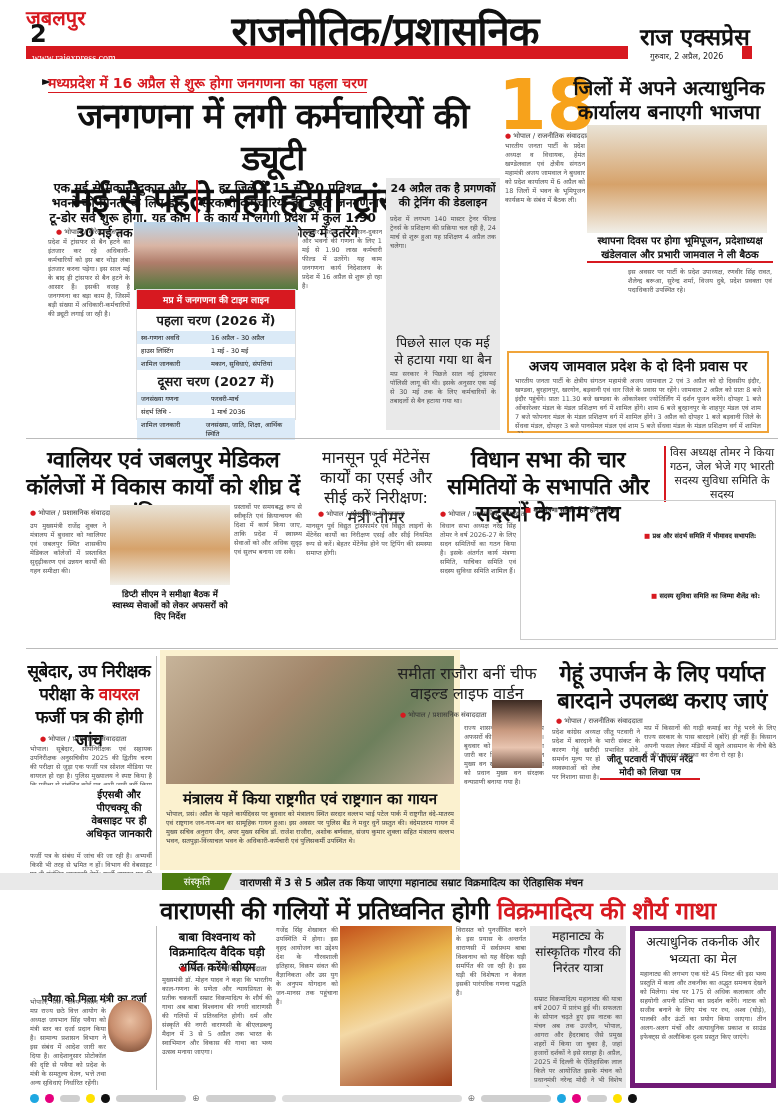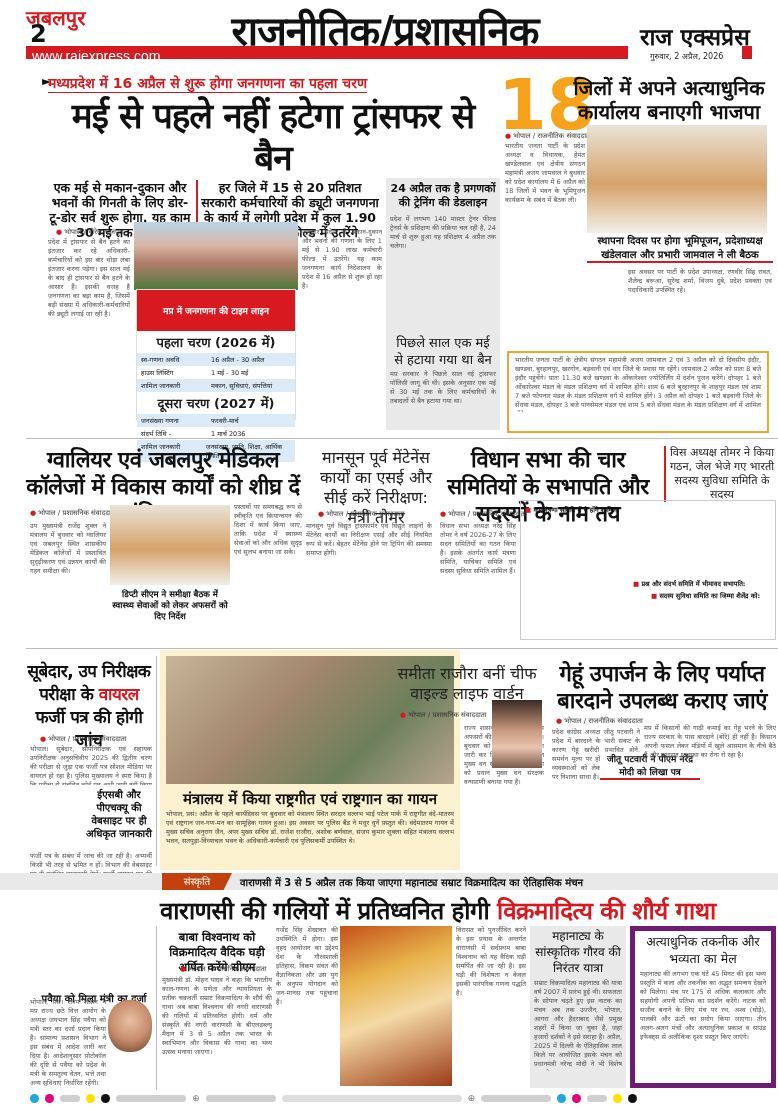--- a/index.html
+++ b/index.html
@@ -4,51 +4,51 @@
 <style>
   * { box-sizing: border-box; margin: 0; padding: 0; }
   body { width: 778px; height: 1108px; background: #ffffff; font-family: "DejaVu Sans", sans-serif; color: #1a1a1a; position: relative; overflow: hidden; }
   .abs { position: absolute; }
   .red { color: #d71920; }
   .masthead-city { left: 26px; top: 4px; font-size: 20px; font-weight: bold; color: #d71920; }
   .masthead-page { left: 30px; top: 20px; font-size: 24px; font-weight: bold; color: #111; }
   .masthead-title { left: 185px; top: 2px; width: 400px; text-align: center; font-size: 40px; font-weight: bold; letter-spacing: -1px; color: #111; }
   .masthead-brand { left: 640px; top: 20px; font-size: 23px; font-weight: bold; color: #111; }
   .redbar { left: 26px; top: 46px; width: 602px; height: 13px; background: #d71920; }
-  .redbar span { font-size: 14px; color: #fff; padding-left: 6px; line-height: 13px; font-family: Liberation Sans, sans-serif; }
+  .redbar span { font-size: 10px; color: #fff; padding-left: 6px; line-height: 13px; font-family: Liberation Serif, serif; }
   .datebar { left: 650px; top: 50px; font-size: 8px; color: #222; }
   .datebar-block { left: 742px; top: 46px; width: 10px; height: 13px; background: #d71920; }
   .kicker { left: 48px; top: 73px; font-size: 14px; font-weight: bold; color: #d71920; border-bottom: 1px solid #d71920; }
   .kicker-arrow { left: 42px; top: 74px; font-size: 12px; color: #111; }
   .headline-big { left: 48px; top: 95px; width: 450px; font-size: 35px; line-height: 42px; font-weight: bold; text-align: center; letter-spacing: -1px; color: #111; }
   .subdeck { font-size: 12.5px; line-height: 15px; font-weight: bold; text-align: center; color: #111; }
   .byline { font-size: 7px; color: #333; }
   .byline::before { content: "● "; color: #d71920; }
   .body-text { font-size: 6.5px; line-height: 9px; color: #555; text-align: justify; }
   .box-gray { background: #e9e9e9; }
   .photo { background: linear-gradient(135deg, #c7b49a 0%, #a1866a 40%, #6d7f5c 70%, #b8a58f 100%); }
   .photo-office { background: linear-gradient(180deg, #e9e3d6 0%, #d6a26a 55%, #f1efe8 100%); }
   .photo-building { background: linear-gradient(180deg, #b9d4ea 0%, #d9b5a4 35%, #b07d6b 60%, #4f7a3c 100%); }
   .timeline { left: 136px; top: 289px; width: 160px; height: 131px; background: #fff; border: 1px solid #ddd; }
-  .tl-head { background: #d71920; color: #fff; font-size: 9px; font-weight: bold; text-align: center; padding: 14px 0; }
+  .tl-head { background: #d71920; color: #fff; font-size: 9px; font-weight: bold; text-align: center; padding: 3px 0; }
   .tl-phase { font-size: 13px; font-weight: bold; text-align: center; padding: 2px 0; }
   .tl-row { display: flex; font-size: 6.5px; padding: 2px 4px; }
   .tl-row:nth-child(odd) { background: #dbeaf7; }
   .tl-row span:first-child { width: 70px; }
   .big18 { left: 498px; top: 70px; font-size: 70px; font-weight: bold; color: #f7a21b; line-height: 70px; }
   .hl18 { left: 564px; top: 76px; width: 210px; font-size: 20px; line-height: 24px; font-weight: bold; text-align: center; color: #111; }
   .caption-bar { font-size: 10px; font-weight: bold; text-align: center; color: #111; border-bottom: 2px solid #d71920; }
   .orange-box { left: 507px; top: 351px; width: 262px; height: 82px; border: 2px solid #f0a43a; padding: 3px 6px; }
   .orange-box h3 { font-size: 14px; text-align: center; color: #111; margin-bottom: 2px; }
   .hl-medium { font-size: 22px; line-height: 27px; font-weight: bold; text-align: center; letter-spacing: -0.5px; color: #111; }
   .hl-light { font-size: 16px; line-height: 20px; text-align: center; color: #222; }
   .vdiv { width: 1px; background: #bbb; }
   .hdiv { height: 1px; background: #bbb; }
   .sect-bar { left: 0; top: 873px; width: 778px; height: 17px; background: #e9e9e9; }
-  .sect-tag { left: 26px; top: 873px; width: 70px; height: 17px; background: #c2410c; color: #fff; font-size: 10px; line-height: 17px; text-align: center; clip-path: polygon(0 0, 100% 0, 88% 100%, 0 100%); }
+  .sect-tag { left: 26px; top: 873px; width: 70px; height: 17px; background: #4d7c0f; color: #fff; font-size: 10px; line-height: 17px; text-align: center; clip-path: polygon(0 0, 100% 0, 88% 100%, 0 100%); }
   .sect-text { left: 120px; top: 875px; font-size: 10px; font-weight: bold; color: #111; }
   .hl-varanasi { left: 26px; top: 893px; width: 752px; font-size: 28px; font-weight: bold; letter-spacing: -0.5px; color: #111; white-space: nowrap; }
   .reg-marks { left: 30px; top: 1092px; width: 748px; height: 12px; display: flex; align-items: center; gap: 6px; }
   .dot { width: 9px; height: 9px; border-radius: 50%; }
   .pill { height: 7px; border-radius: 4px; background: #cfcfcf; }
   .yellow-box { background: #fbf1cf; }
   .sub-red-line { border-bottom: 2px solid #d71920; }
 </style>
 </head>
 <body>
@@ -57,20 +57,21 @@
 <div class="abs masthead-page">2</div>
 <div class="abs masthead-title">राजनीतिक/प्रशासनिक</div>
 <div class="abs masthead-brand">राज एक्सप्रेस</div>
 <div class="abs redbar"><span>www.rajexpress.com</span></div>
 <div class="abs datebar">गुरुवार, 2 अप्रैल, 2026</div>
 <div class="abs datebar-block"></div>
 
 <div class="abs kicker-arrow">►</div>
 <div class="abs kicker">मध्यप्रदेश में 16 अप्रैल से शुरू होगा जनगणना का पहला चरण</div>
 <div class="abs headline-big">
+  <div>जनगणना में लगी कर्मचारियों की ड्यूटी</div>
   <div>मई से पहले नहीं हटेगा ट्रांसफर से बैन</div>
 </div>
 <div class="abs subdeck" style="left:46px;top:180px;width:148px;">एक मई से मकान-दुकान और भवनों की गिनती के लिए डोर-टू-डोर सर्व शुरू होगा, यह काम 30 मई तक चलेगा</div>
 <div class="abs" style="left:196px;top:180px;width:2px;height:44px;background:#d71920;"></div>
 <div class="abs subdeck" style="left:200px;top:180px;width:180px;">हर जिले में 15 से 20 प्रतिशत सरकारी कर्मचारियों की ड्यूटी जनगणना के कार्य में लगेगी प्रदेश में कुल 1.90 लाख कर्मचारी फील्ड में उतरेंगे</div>
 <div class="abs byline" style="left:56px;top:227px;">भोपाल / वीरेन्द्र राजपूत</div>
 <div class="abs body-text" style="left:48px;top:238px;width:82px;height:262px;overflow:hidden;">प्रदेश में ट्रांसफर से बैन हटने का इंतजार कर रहे अधिकारी-कर्मचारियों को इस बार थोड़ा लंबा इंतजार करना पड़ेगा। इस साल मई के बाद ही ट्रांसफर से बैन हटने के आसार हैं। इसकी वजह है जनगणना का बड़ा काम है, जिसमें बड़ी संख्या में अधिकारी-कर्मचारियों की ड्यूटी लगाई जा रही है।</div>
 <div class="abs photo-building" style="left:134px;top:222px;width:164px;height:68px;"></div>
 <div class="abs timeline">
   <div class="tl-head">मप्र में जनगणना की टाइम लाइन</div>
@@ -118,20 +119,21 @@
 <div class="abs byline" style="left:505px;top:131px;">भोपाल / राजनीतिक संवाददाता</div>
 <div class="abs body-text" style="left:505px;top:142px;width:80px;height:190px;overflow:hidden;">भारतीय जनता पार्टी के प्रदेश अध्यक्ष व विधायक, हेमंत खण्डेलवाल एवं क्षेत्रीय संगठन महामंत्री अजय जामवाल ने बुधवार को प्रदेश कार्यालय में 6 अप्रैल को 18 जिलों में भवन के भूमिपूजन कार्यक्रम के संबंध में बैठक ली।</div>
 <div class="abs photo-office" style="left:587px;top:125px;width:180px;height:108px;"></div>
 <div class="abs caption-bar" style="left:587px;top:233px;width:186px;">
   <div>स्थापना दिवस पर होगा भूमिपूजन, प्रदेशाध्यक्ष</div>
   <div>खंडेलवाल और प्रभारी जामवाल ने ली बैठक</div>
 </div>
 <div class="abs body-text" style="left:628px;top:268px;width:144px;height:66px;overflow:hidden;">इस अवसर पर पार्टी के प्रदेश उपाध्यक्ष, रणवीर सिंह रावत, शैलेन्द्र बरूआ, सुरेन्द्र शर्मा, विजय दुबे, प्रदेश प्रवक्ता एवं पदाधिकारी उपस्थित रहे।</div>
 
 <div class="abs orange-box">
+  <h3>अजय जामवाल प्रदेश के दो दिनी प्रवास पर</h3>
   <div class="body-text" style="height:56px;overflow:hidden;">भारतीय जनता पार्टी के क्षेत्रीय संगठन महामंत्री अजय जामवाल 2 एवं 3 अप्रैल को दो दिवसीय इंदौर, खण्डवा, बुरहानपुर, खरगोन, बड़वानी एवं धार जिले के प्रवास पर रहेंगे। जामवाल 2 अप्रैल को प्रातः 8 बजे इंदौर पहुंचेंगे। प्रातः 11.30 बजे खण्डवा के ओंकारेश्वर ज्योतिर्लिंग में दर्शन पूजन करेंगे। दोपहर 1 बजे ओंकारेश्वर मंडल के मंडल प्रशिक्षण वर्ग में शामिल होंगे। शाम 6 बजे बुरहानपुर के शाहपुर मंडल एवं शाम 7 बजे फोपनार मंडल के मंडल प्रशिक्षण वर्ग में शामिल होंगे। 3 अप्रैल को दोपहर 1 बजे बड़वानी जिले के सेंधवा मंडल, दोपहर 3 बजे पानसेमल मंडल एवं शाम 5 बजे सेंधवा मंडल के मंडल प्रशिक्षण वर्ग में शामिल होंगे।</div>
 </div>
 
 <div class="abs hdiv" style="left:26px;top:438px;width:752px;"></div>
 
 <div class="abs hl-medium" style="left:26px;top:446px;width:274px;">ग्वालियर एवं जबलपुर मेडिकल कॉलेजों में विकास कार्यों को शीघ्र दें अंतिम रूप</div>
 <div class="abs byline" style="left:30px;top:508px;">भोपाल / प्रशासनिक संवाददाता</div>
 <div class="abs body-text" style="left:30px;top:522px;width:76px;height:118px;overflow:hidden;">उप मुख्यमंत्री राजेंद्र शुक्ल ने मंत्रालय में बुधवार को ग्वालियर एवं जबलपुर स्थित शासकीय मेडिकल कॉलेजों में प्रस्तावित सुदृढ़ीकरण एवं उन्नयन कार्यों की गहन समीक्षा की।</div>
 <div class="abs photo-office" style="left:110px;top:505px;width:120px;height:80px;"></div>
 <div class="abs" style="left:110px;top:588px;width:120px;font-size:8.5px;font-weight:bold;text-align:center;color:#111;">डिप्टी सीएम ने समीक्षा बैठक में स्वास्थ्य सेवाओं को लेकर अफसरों को दिए निर्देश</div>
@@ -141,21 +143,21 @@
 <div class="abs byline" style="left:318px;top:509px;">भोपाल / प्रशासनिक संवाददाता</div>
 <div class="abs body-text" style="left:306px;top:522px;width:126px;height:118px;overflow:hidden;">मानसून पूर्व विद्युत ट्रांसफार्मर एवं विद्युत लाइनों के मेंटेनेंस कार्यों का निरीक्षण एसई और सीई नियमित रूप से करें। बेहतर मेंटेनेंस होने पर ट्रिपिंग की समस्या समाप्त होगी।</div>
 
 <div class="abs hl-medium" style="left:436px;top:446px;width:224px;">विधान सभा की चार समितियों के सभापति और सदस्यों के नाम तय</div>
 <div class="abs" style="left:664px;top:446px;width:2px;height:56px;background:#d71920;"></div>
 <div class="abs hl-light" style="left:668px;top:446px;width:108px;font-size:11px;line-height:14px;">विस अध्यक्ष तोमर ने किया गठन, जेल भेजे गए भारती सदस्य सुविधा समिति के सदस्य</div>
 <div class="abs byline" style="left:440px;top:509px;">भोपाल / प्रशासनिक संवाददाता</div>
 <div class="abs body-text" style="left:440px;top:522px;width:76px;height:118px;overflow:hidden;">विधान सभा अध्यक्ष नरेंद्र सिंह तोमर ने वर्ष 2026-27 के लिए सदन समितियों का गठन किया है। इसके अंतर्गत कार्य मंत्रणा समिति, याचिका समिति एवं सदस्य सुविधा समिति शामिल हैं।</div>
 <div class="abs" style="left:520px;top:500px;width:256px;height:140px;border:1px solid #ccc;padding-left:26px;">
   <div style="position:absolute;left:4px;top:4px;width:118px;font-size:6.5px;font-weight:bold;color:#111;"><span class="red">■ </span><span>कार्यमंत्रणा समिति में ये होंगे शामिल:</span></div>
-  <div style="position:absolute;left:112px;top:30px;width:122px;font-size:6.5px;font-weight:bold;color:#111;margin-top:48px;"><span class="red">■ </span><span>प्रश्न और संदर्भ समिति में भीमावद सभापति:</span></div>
+  <div style="position:absolute;left:123px;top:30px;width:122px;font-size:6.5px;font-weight:bold;color:#111;"><span class="red">■ </span><span>प्रश्न और संदर्भ समिति में भीमावद सभापति:</span></div>
   <div style="position:absolute;left:130px;top:90px;width:122px;font-size:6.5px;font-weight:bold;color:#111;"><span class="red">■ </span><span>सदस्य सुविधा समिति का जिम्मा शैलेंद्र को:</span></div>
 </div>
 
 <div class="abs hdiv" style="left:26px;top:648px;width:752px;"></div>
 
 <div class="abs hl-medium" style="left:26px;top:660px;width:126px;font-size:17px;line-height:23px;">
   <span>सूबेदार, उप निरीक्षक परीक्षा के</span>
   <span class="red">वायरल</span>
   <span>फर्जी पत्र की होगी जांच</span>
 </div>
@@ -191,21 +193,21 @@
 </div>
 
 <div class="abs" style="left:162px;top:930px;width:110px;font-size:11.5px;line-height:15px;font-weight:bold;text-align:center;color:#111;">बाबा विश्वनाथ को विक्रमादित्य वैदिक घड़ी अर्पित करेंगे सीएम</div>
 <div class="abs byline" style="left:180px;top:964px;">भोपाल / प्रशासनिक संवाददाता</div>
 <div class="abs body-text" style="left:162px;top:976px;width:110px;height:112px;overflow:hidden;">मुख्यमंत्री डॉ. मोहन यादव ने कहा कि भारतीय काल-गणना के प्रणेता और न्यायप्रियता के प्रतीक चक्रवर्ती सम्राट विक्रमादित्य के शौर्य की गाथा अब बाबा विश्वनाथ की नगरी वाराणसी की गलियों में प्रतिध्वनित होगी। धर्म और संस्कृति की नगरी वाराणसी के बीएलडब्ल्यू मैदान में 3 से 5 अप्रैल तक भारत के स्वाभिमान और विकास की गाथा का भव्य उत्सव मनाया जाएगा।</div>
 <div class="abs body-text" style="left:276px;top:926px;width:62px;height:162px;overflow:hidden;">गजेंद्र सिंह शेखावत की उपस्थिति में होगा। इस वृहद आयोजन का उद्देश्य देश के गौरवशाली इतिहास, विक्रम संवत की वैज्ञानिकता और उस युग के अनुपम योगदान को जन-मानस तक पहुंचाना है।</div>
 <div class="abs" style="left:340px;top:926px;width:112px;height:160px;background:linear-gradient(160deg,#c4511c 0%,#e8b24a 30%,#f4d9a6 55%,#9c3b16 100%);"></div>
 <div class="abs body-text" style="left:456px;top:926px;width:70px;height:162px;overflow:hidden;">विरासत को पुनर्जीवित करने के इस प्रयास के अन्तर्गत वाराणसी में सर्वप्रथम बाबा विश्वनाथ को यह वैदिक घड़ी समर्पित की जा रही है। इस घड़ी की विशेषता न केवल इसकी पारंपरिक गणना पद्धति है।</div>
 
 <div class="abs box-gray" style="left:530px;top:926px;width:96px;height:162px;padding:2px 4px;">
-  <div style="font-size:12px;line-height:16px;text-align:center;color:#111;margin-bottom:3px;">महानाट्य के सांस्कृतिक गौरव की निरंतर यात्रा</div>
+  <div style="font-size:12px;line-height:16px;text-align:center;color:#111;margin-bottom:19px;">महानाट्य के सांस्कृतिक गौरव की निरंतर यात्रा</div>
   <div class="body-text" style="height:92px;overflow:hidden;">सम्राट विक्रमादित्य महानाट्य की यात्रा वर्ष 2007 में प्रारंभ हुई थी। सफलता के सोपान चढ़ते हुए इस नाटक का मंचन अब तक उज्जैन, भोपाल, आगरा और हैदराबाद जैसे प्रमुख शहरों में किया जा चुका है, जहां हजारों दर्शकों ने इसे सराहा है। अप्रैल, 2025 में दिल्ली के ऐतिहासिक लाल किले पर आयोजित इसके मंचन को प्रधानमंत्री नरेन्द्र मोदी ने भी विशेष रूप से सराहा था।</div>
 </div>
 <div class="abs" style="left:630px;top:926px;width:146px;height:162px;border:5px solid #701a75;padding:2px 5px;">
   <div style="font-size:12.5px;line-height:17px;text-align:center;color:#111;margin-bottom:3px;">अत्याधुनिक तकनीक और भव्यता का मेल</div>
   <div class="body-text" style="height:118px;overflow:hidden;">महानाट्य की लगभग एक घंटे 45 मिनट की इस भव्य प्रस्तुति में कला और तकनीक का अद्भुत समन्वय देखने को मिलेगा। मंच पर 175 से अधिक कलाकार और सहयोगी अपनी प्रतिभा का प्रदर्शन करेंगे। नाटक को सजीव बनाने के लिए मंच पर रथ, अश्व (घोड़े), पालकी और ऊंटों का प्रयोग किया जाएगा। तीन अलग-अलग मंचों और अत्याधुनिक प्रकाश व साउंड इफेक्ट्स से अलौकिक दृश्य प्रस्तुत किए जाएंगे।</div>
 </div>
 
 <div class="abs" style="left:36px;top:980px;width:116px;font-size:10px;font-weight:bold;text-align:center;color:#111;margin-top:11px;">पवैया को मिला मंत्री का दर्जा</div>
 <div class="abs body-text" style="left:30px;top:998px;width:76px;height:88px;overflow:hidden;">भोपाल, प्रसं। राज्य शासन ने मप्र राज्य छठे वित्त आयोग के अध्यक्ष जयभान सिंह पवैया को मंत्री स्तर का दर्जा प्रदान किया है। सामान्य प्रशासन विभाग ने इस संबंध में आदेश जारी कर दिया है। आदेशानुसार प्रोटोकॉल की दृष्टि से पवैया को प्रदेश के मंत्री के समतुल्य वेतन, भत्ते तथा अन्य सुविधाएं निर्धारित रहेंगी।</div>
 <div class="abs" style="left:108px;top:1000px;width:44px;height:52px;border-radius:45%;background:radial-gradient(circle at 50% 40%,#e8bfa2 0%,#c88e6e 50%,#6b3f2a 100%);"></div>

